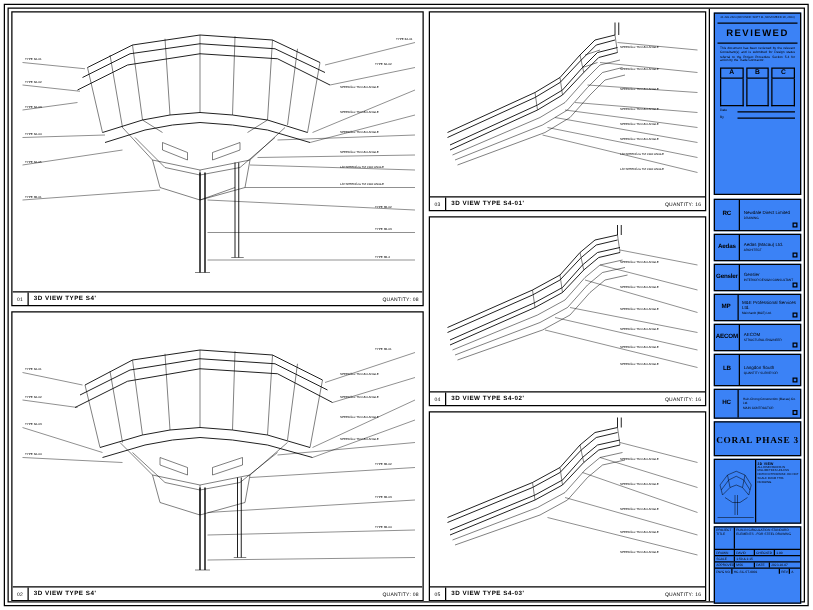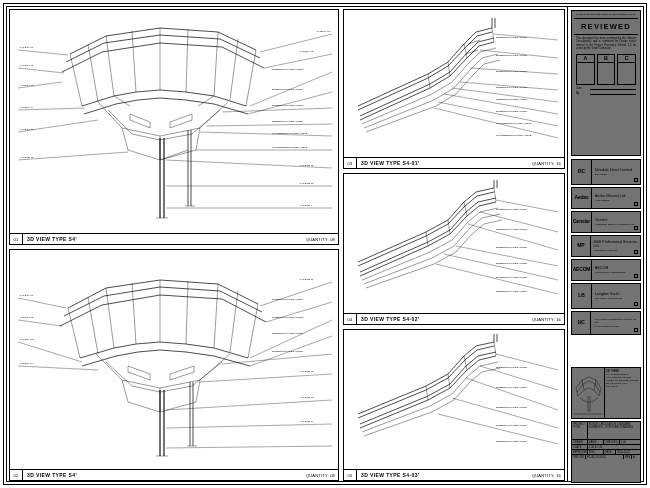--- a/index.html
+++ b/index.html
@@ -81,21 +81,21 @@
     position: absolute;
     right: 7px; top: 7px;
     width: 76px; height: 474px;
     border-left: 1px solid #000;
     border-right: 0;
     font-size: 3.4px;
   }
   .tb-box {
     position: absolute;
     border: 1px solid #000;
-    background: #737373;
+    background: #3b82f6;
   }
   .reviewed-box {
     left: 3px; top: 3px; width: 70px; height: 146px;
     padding: 2px;
   }
   .rev-title {
     text-align: center;
     font-size: 7.6px;
     font-weight: bold;
     letter-spacing: 1.2px;
@@ -592,20 +592,25 @@
 
     <div class="tb-box logo-box" style="top:304px; height:24px;">
       <div class="logo-mark">HC</div>
       <div class="logo-txt">
         <div class="sub">Hsin-Chong Construction (Macau) Co. Ltd.</div>
         <div class="sub">MAIN CONTRACTOR</div>
       </div>
       <div class="chk"></div>
     </div>
 
+    <div class="tb-box cdwp-box" style="top:330px;">
+      <div class="cdwp-inner">
+        <div class="cdwp-logo">CORAL PHASE 3</div>
+      </div>
+    </div>
 
     <div class="tb-box art-thumb" style="top:360px;">
       <div class="atl">
         <svg width="33" height="50" viewBox="0 0 33 50">
           <g class="thin">
             <path d="M4 20 L10 12 L17 9 L24 12 L29 20"></path>
             <path d="M5 24 L11 16 L17 13 L23 16 L28 24"></path>
             <path d="M6 28 L12 22 L17 20 L22 22 L27 28"></path>
             <line x1="16" y1="28" x2="16" y2="44"></line>
             <line x1="18" y1="28" x2="18" y2="44"></line>

